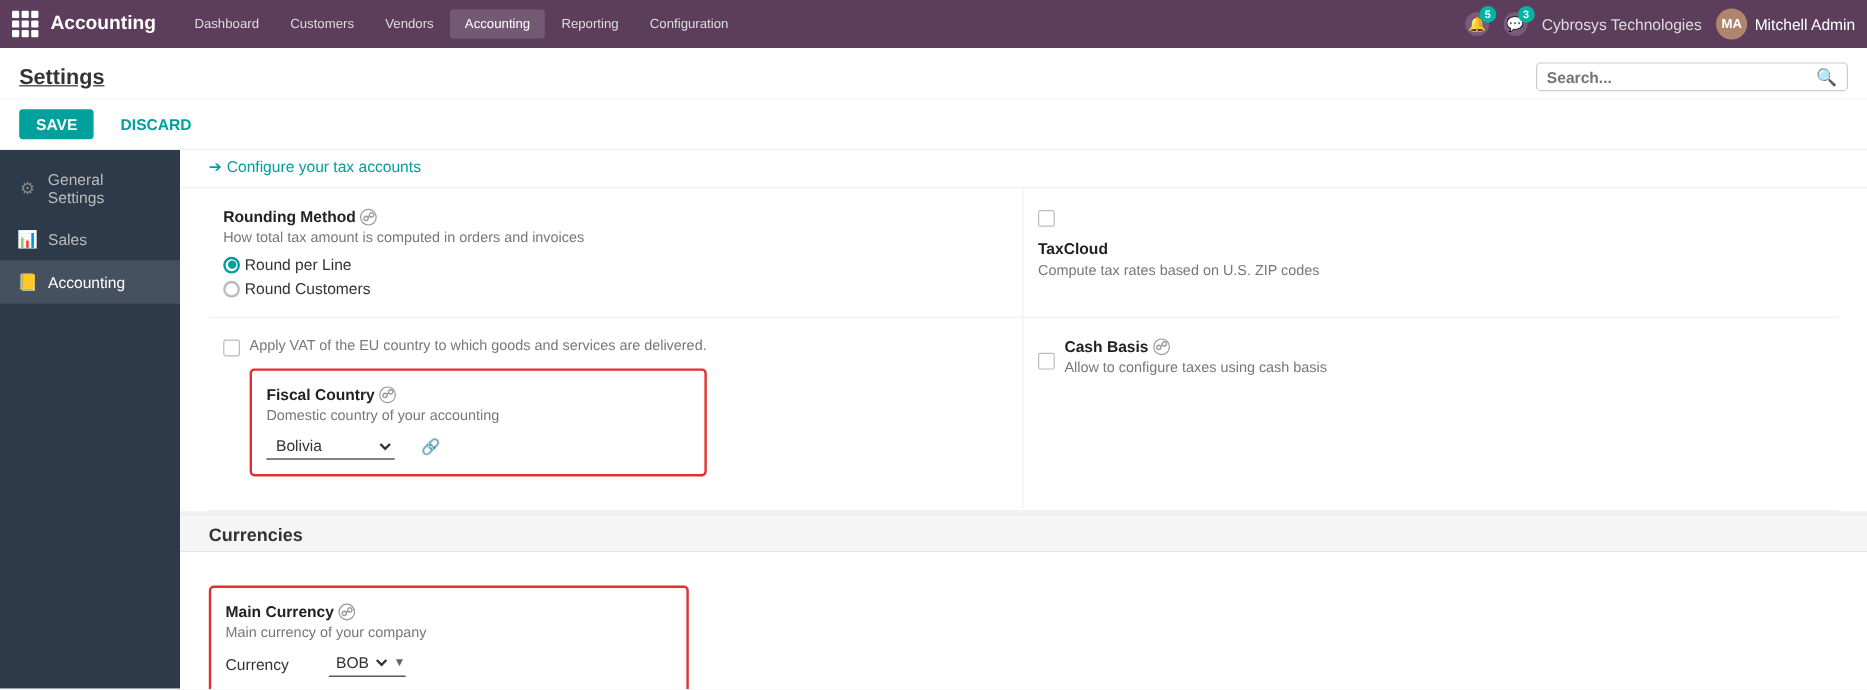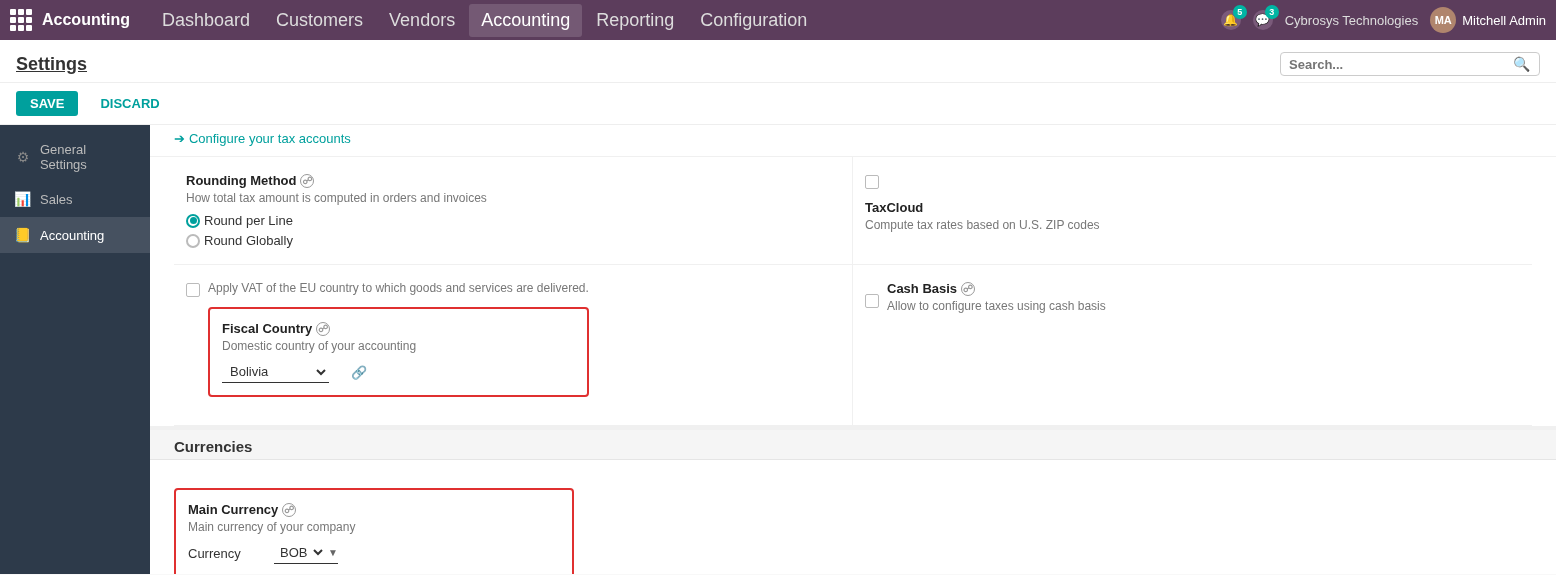--- a/index.html
+++ b/index.html
@@ -37,21 +37,21 @@
     .navbar-menu {
       display: flex;
       gap: 2px;
       flex: 1;
     }
     .navbar-menu-item {
       padding: 6px 12px;
       color: #ddd;
       cursor: pointer;
       border-radius: 3px;
-      font-size: 18px;
+      font-size: 11px;
       text-align: center;
     }
     .navbar-menu-item.active { color: #fff; background: rgba(255,255,255,0.15); }
     .navbar-right {
       display: flex;
       align-items: center;
       gap: 12px;
     }
     .nav-badge-wrap {
       position: relative;
@@ -459,21 +459,21 @@
           <span class="info-icon">☍</span>
         </div>
         <div class="setting-desc">How total tax amount is computed in orders and invoices</div>
         <div class="radio-group">
           <label class="radio-item">
             <div class="radio-circle checked"></div>
             <span>Round per Line</span>
           </label>
           <label class="radio-item">
             <div class="radio-circle"></div>
-            <span>Round Globally</span>
+            <span>Round Customers</span>
           </label>
         </div>
       </div>
 
       <div class="setting-cell">
         <div style="display:flex;align-items:flex-start;gap:8px;flex-direction:column;">
           <div style="flex-shrink:0;margin-top:2px;">
             <div class="checkbox" style="position:static;"></div>
           </div>
           <div>

